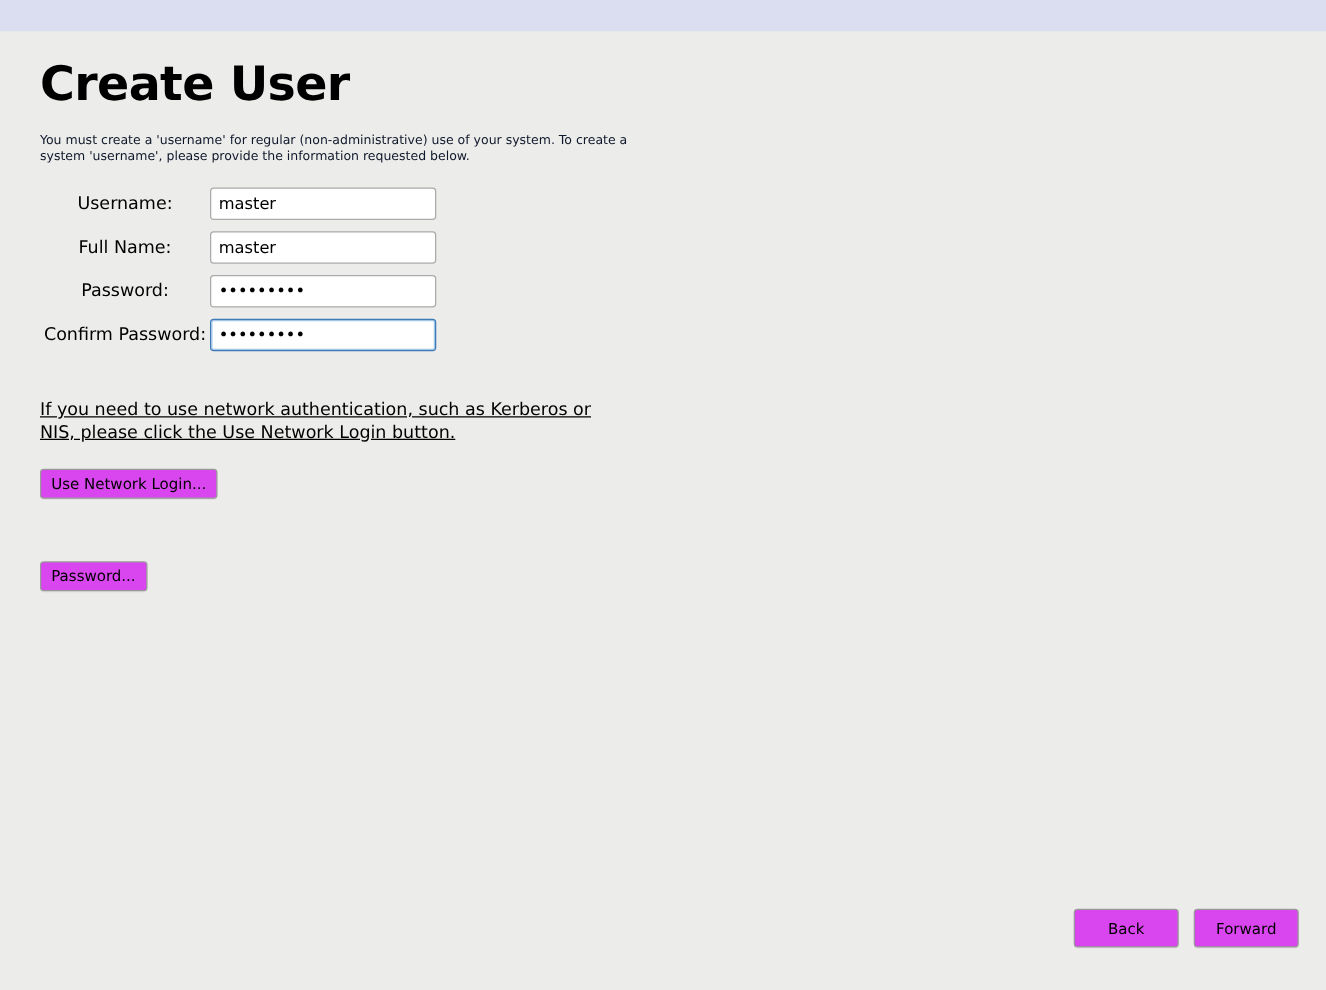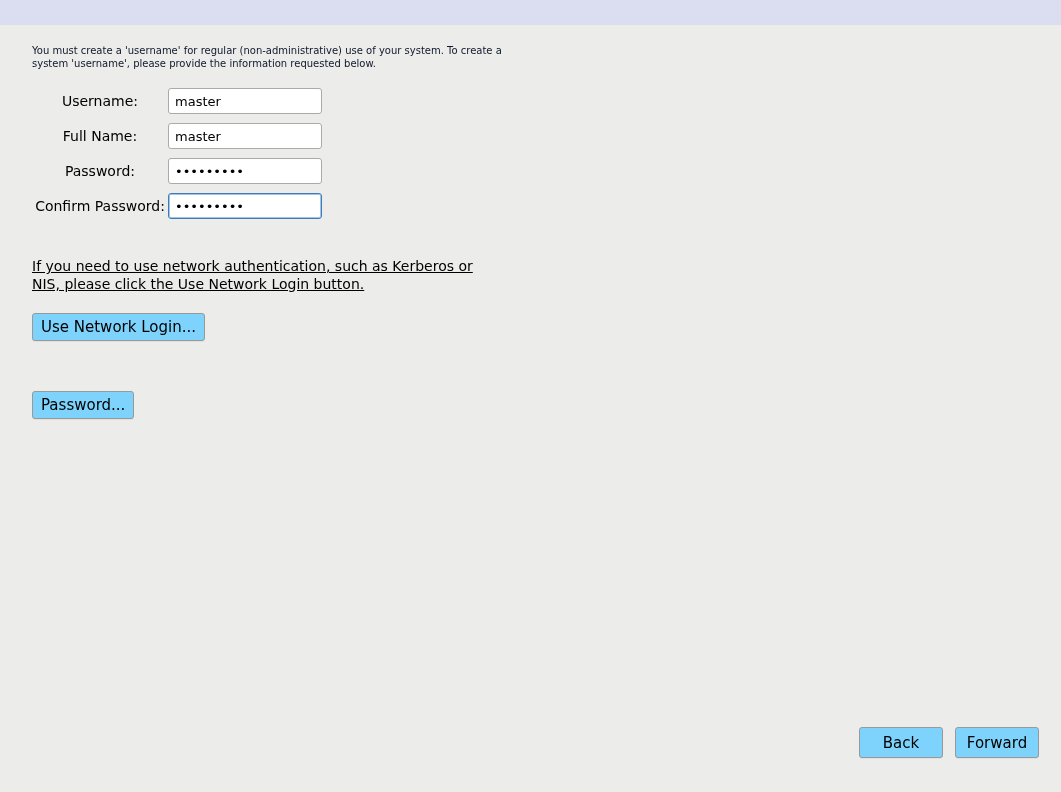--- a/index.html
+++ b/index.html
@@ -43,21 +43,21 @@
       align-items: center;
       margin-bottom: 9px;
     }
     .form-label {
       width: 136px;
       font-size: 14px;
       color: #000;
       text-align: center;
     }
     .text-input {
-      width: 154px;
+      width: 181px;
       height: 26px;
       border: 1px solid #aaa;
       border-radius: 3px;
       background: #fff;
       padding: 2px 6px;
       font-size: 13px;
       color: #000;
       font-family: inherit;
     }
     .text-input.focused {
@@ -71,24 +71,24 @@
       max-width: 470px;
       text-decoration: underline;
     }
     .gap-medium {
       height: 30px;
     }
     .gap-small {
       height: 20px;
     }
     .btn {
-      background: #7dd3fc;
+      background: #d946ef;
       border: 1px solid #999;
       border-radius: 3px;
-      font-size: 15px;
+      font-size: 12px;
       color: #000;
       font-family: inherit;
       cursor: pointer;
       padding: 4px 8px;
       box-shadow: 0 1px 0 rgba(0,0,0,0.05);
     }
     .footer {
       position: absolute;
       bottom: 34px;
       right: 22px;
@@ -101,20 +101,21 @@
       padding: 0;
       text-align: center;
     }
   </style>
 </head>
 <body>
 
 <div class="top-bar"></div>
 
 <div class="content">
+  <h1>Create User</h1>
 
   <p class="intro">You must create a 'username' for regular (non-administrative) use of your system.  To create a system 'username', please provide the information requested below.</p>
 
   <div class="form-row">
     <span class="form-label">Username:</span>
     <input type="text" class="text-input" value="master" style="">
   </div>
 
   <div class="form-row">
     <span class="form-label">Full Name:</span>

